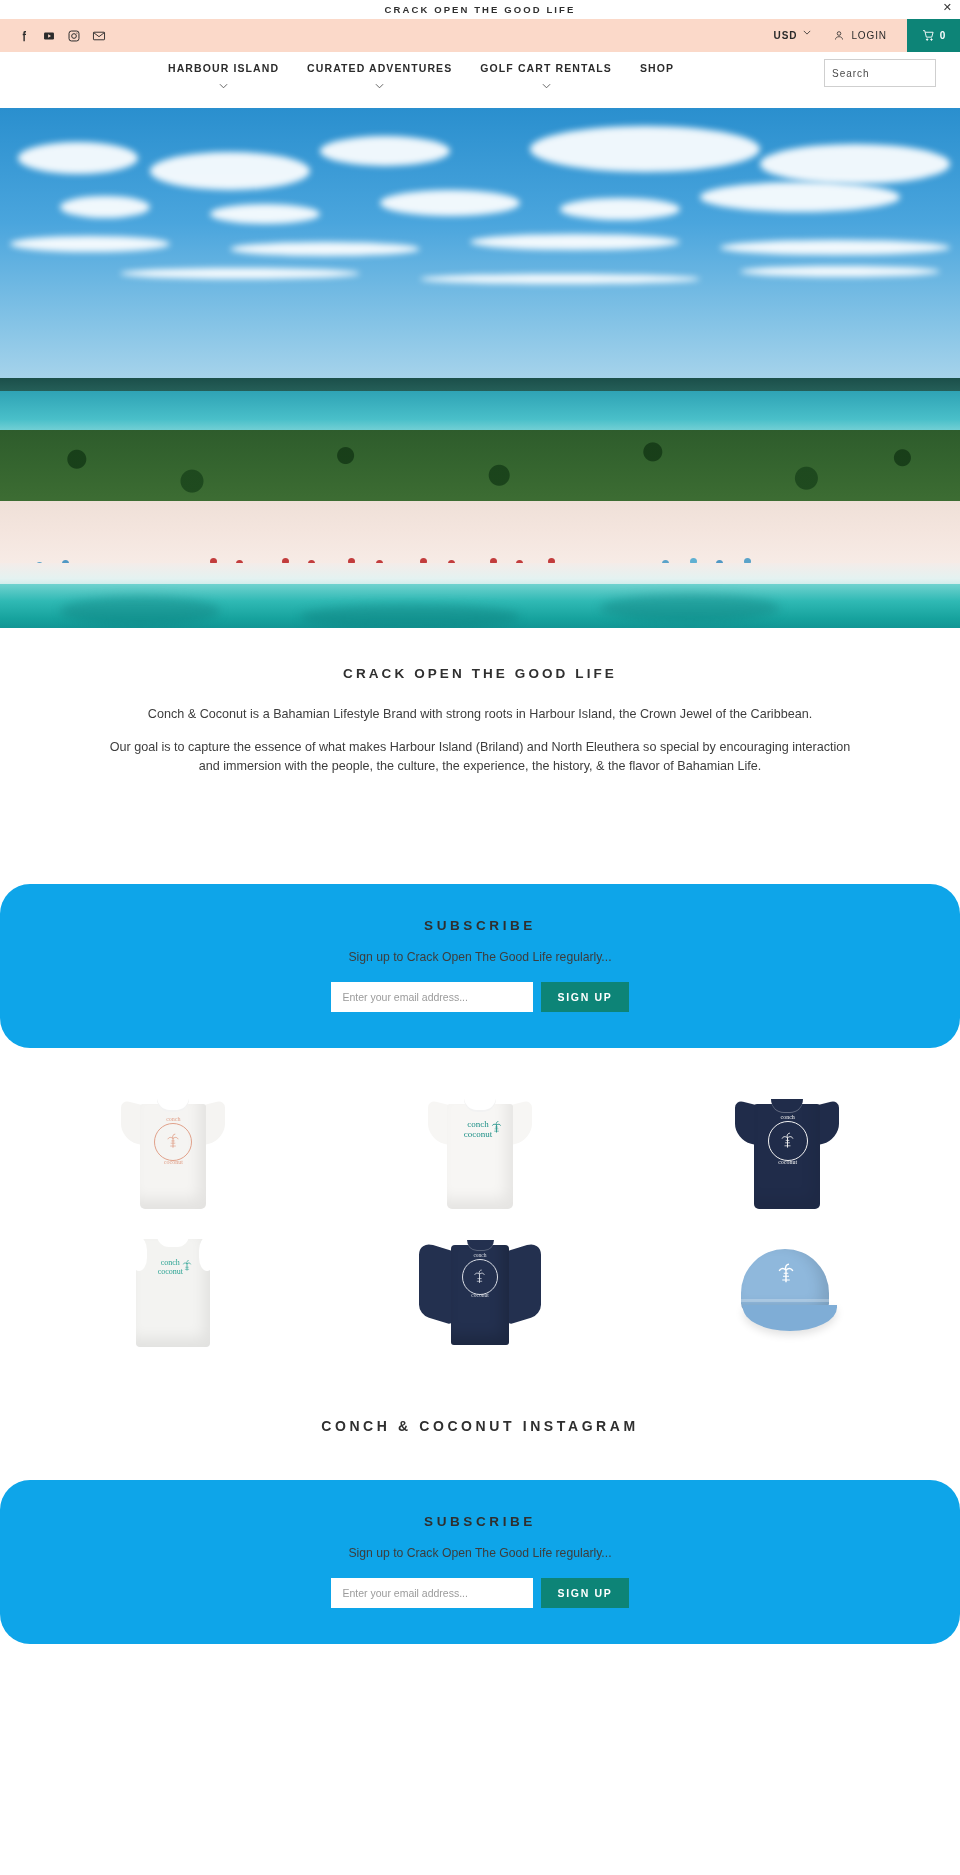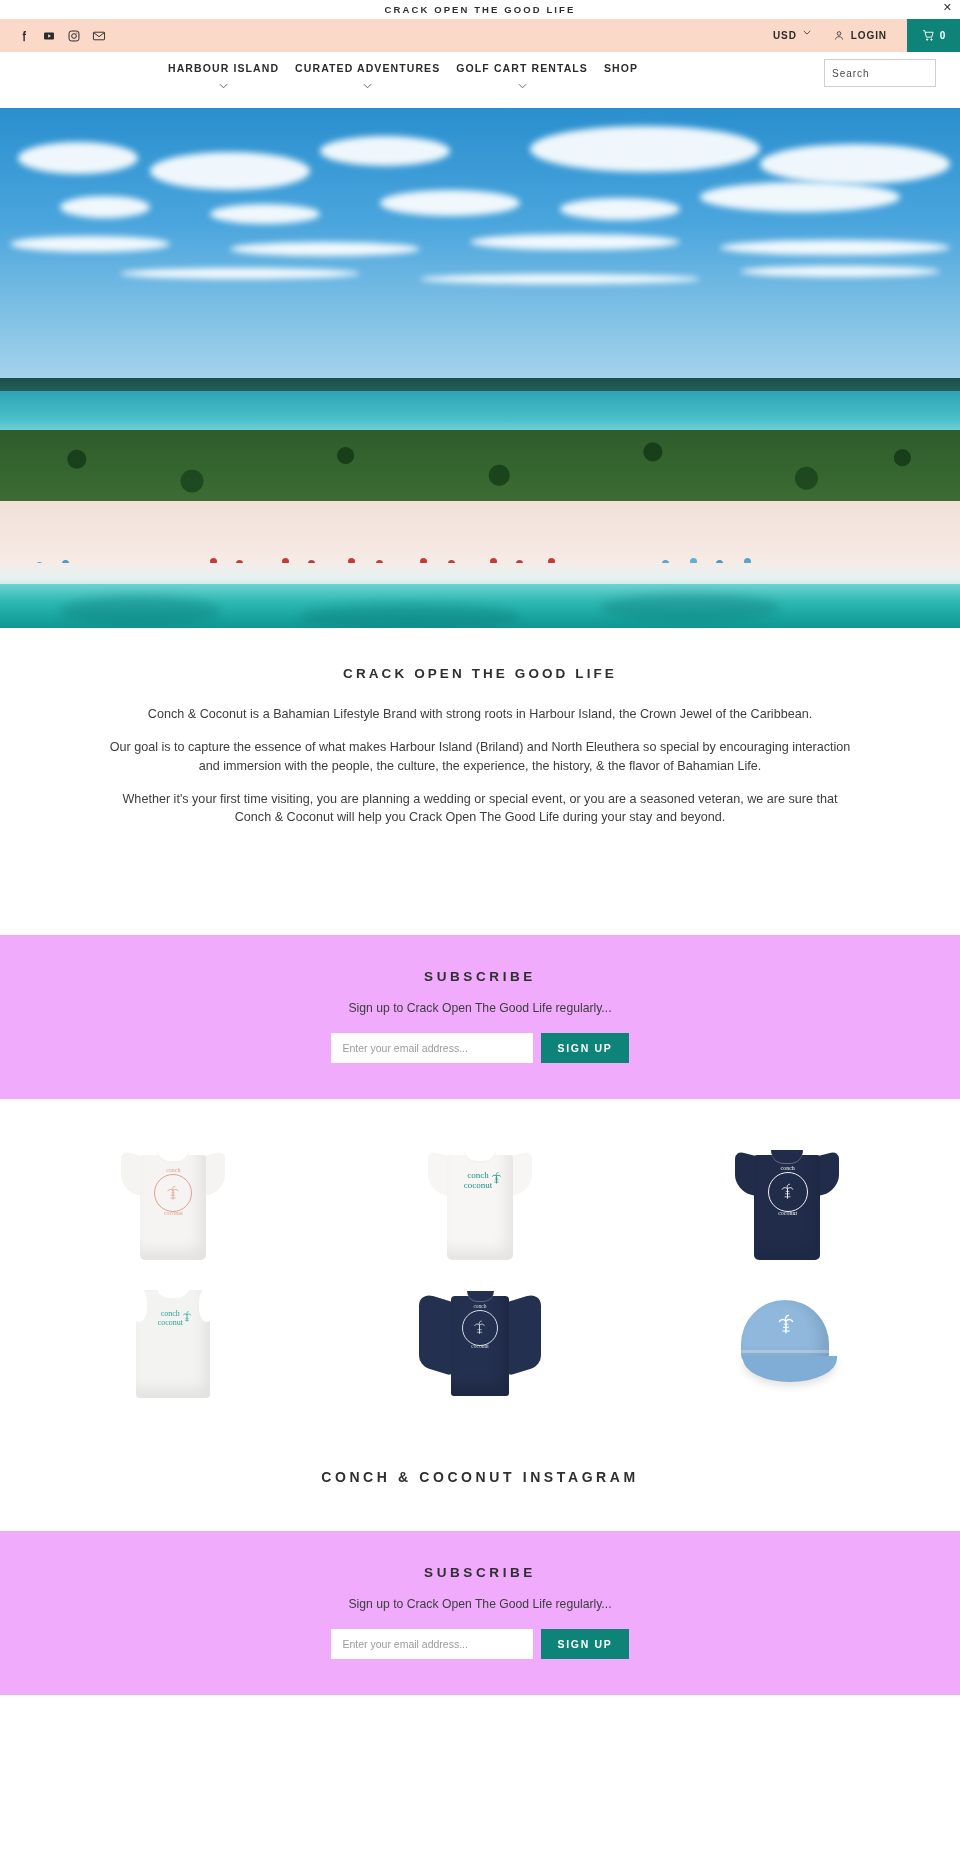--- a/index.html
+++ b/index.html
@@ -80,21 +80,21 @@
   }
   .chev {
     width: 8px; height: 5px;
     display:inline-block;
   }
   .login {
     display: flex;
     align-items: center;
     gap: 6px;
     font-size: 10px;
-    font-weight: 700;
+    font-weight: 400;
     letter-spacing: .9px;
     color: #2b2b2b;
     cursor: pointer;
     padding-right: 20px;
   }
   .cart {
     background: #0d8477;
     height: 33px;
     min-width: 53px;
     display: flex;
@@ -114,21 +114,21 @@
     background: #ffffff;
     display: flex;
     align-items: flex-start;
     position: relative;
     padding-top: 10px;
   }
   .nav-links {
     display: flex;
     align-items: flex-start;
     margin-left: 168px;
-    gap: 16px;
+    gap: 28px;
   }
   .nav-item {
     display: flex;
     flex-direction: column;
     align-items: center;
     cursor: pointer;
   }
   .nav-label {
     font-size: 10.5px;
     font-weight: 700;
@@ -265,23 +265,24 @@
   .about p {
     font-size: 12.6px;
     line-height: 1.45;
     color: #3d3d3d;
     max-width: 742px;
     margin: 0 auto 15px;
   }
 
   
   .subscribe {
-    background: #f0abfc;
+    background: #0ea5e9;
     text-align: center;
     padding: 34px 0 36px;
+    border-radius: 30px;
   }
   .subscribe h3 {
     font-size: 13.5px;
     font-weight: 700;
     letter-spacing: 3.6px;
     color: #2f2f2f;
     margin-bottom: 17px;
   }
   .subscribe p {
     font-size: 12.2px;
@@ -648,21 +649,20 @@
   <div class="hero-sea"></div>
   <div class="sea-patch" style="left:60px;  top:488px; width:160px; height:30px;"></div>
   <div class="sea-patch" style="left:300px; top:496px; width:220px; height:26px;"></div>
   <div class="sea-patch" style="left:600px; top:486px; width:180px; height:28px;"></div>
 </div>
 
 <div class="about">
   <h2>CRACK OPEN THE GOOD LIFE</h2>
   <p>Conch &amp; Coconut is a Bahamian Lifestyle Brand with strong roots in Harbour Island, the Crown Jewel of the Caribbean.</p>
   <p>Our goal is to capture the essence of what makes Harbour Island (Briland) and North Eleuthera so special by encouraging interaction and immersion with the people, the culture, the experience, the history, &amp; the flavor of Bahamian Life.</p>
-  <p>Whether it's your first time visiting, you are planning a wedding or special event, or you are a seasoned veteran, we are sure that Conch &amp; Coconut will help you Crack Open The Good Life during your stay and beyond.</p>
 </div>
 
 <div class="subscribe">
   <h3>SUBSCRIBE</h3>
   <p>Sign up to Crack Open The Good Life regularly...</p>
   <div class="sub-form">
     <input type="text" placeholder="Enter your email address..." style="">
     <button>SIGN UP</button>
   </div>
 </div>

